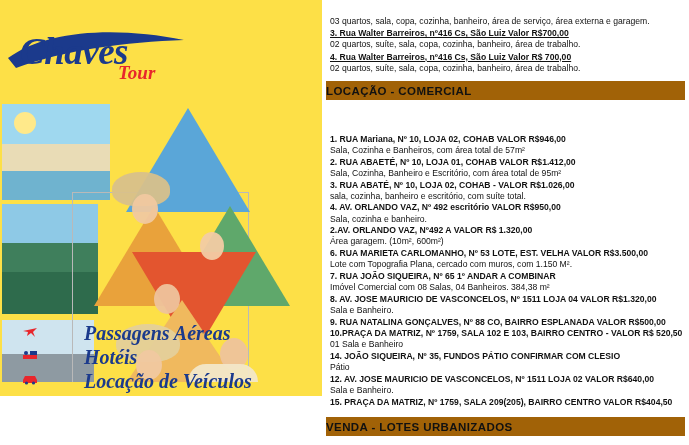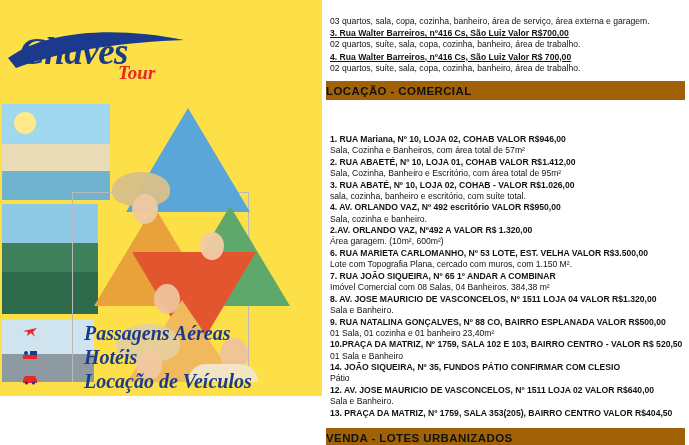--- a/index.html
+++ b/index.html
@@ -357,35 +357,34 @@
     <div class="item-block">
       <div class="item-title">7. RUA JOÃO SIQUEIRA, Nº 65 1º ANDAR  A COMBINAR</div>
       <div class="item-desc">Imóvel Comercial com 08 Salas, 04 Banheiros. 384,38 m²</div>
     </div>
     <div class="item-block">
       <div class="item-title">8. AV. JOSE MAURICIO DE VASCONCELOS, Nº  1511 LOJA 04  VALOR R$1.320,00</div>
       <div class="item-desc">Sala e Banheiro.</div>
     </div>
     <div class="item-block">
       <div class="item-title">9. RUA NATALINA GONÇALVES, Nº 88 CO, BAIRRO ESPLANADA   VALOR R$500,00</div>
-      <div class="item-desc">01 Sala, 01 cozinha e 01 banheiro 23,40m²</div>
     </div>
     <div class="item-block">
       <div class="item-title">10.PRAÇA DA MATRIZ, Nº 1759, SALA 102 E 103, BAIRRO CENTRO -  VALOR R$ 520,50</div>
       <div class="item-desc">01 Sala e Banheiro</div>
     </div>
     <div class="item-block">
       <div class="item-title">14. JOÃO SIQUEIRA, Nº 35, FUNDOS PÁTIO  CONFIRMAR COM CLESIO</div>
       <div class="item-desc">Pátio</div>
     </div>
     <div class="item-block">
       <div class="item-title">12. AV. JOSE MAURICIO DE VASCONCELOS, Nº 1511 LOJA 02   VALOR R$640,00</div>
       <div class="item-desc">Sala e Banheiro.</div>
     </div>
     <div class="item-block">
-      <div class="item-title">13. PRAÇA DA MATRIZ, Nº 1759, SALA 353(205), BAIRRO CENTRO  VALOR R$404,50</div>
+      <div class="item-title">15. PRAÇA DA MATRIZ, Nº 1759, SALA 209(205), BAIRRO CENTRO  VALOR R$404,50</div>
     </div>
   </div>
 
   <div id="venda-bar-wrap">
     <div class="section-bar">VENDA - LOTES URBANIZADOS</div>
   </div>
 </div>
 
 </body></html>

